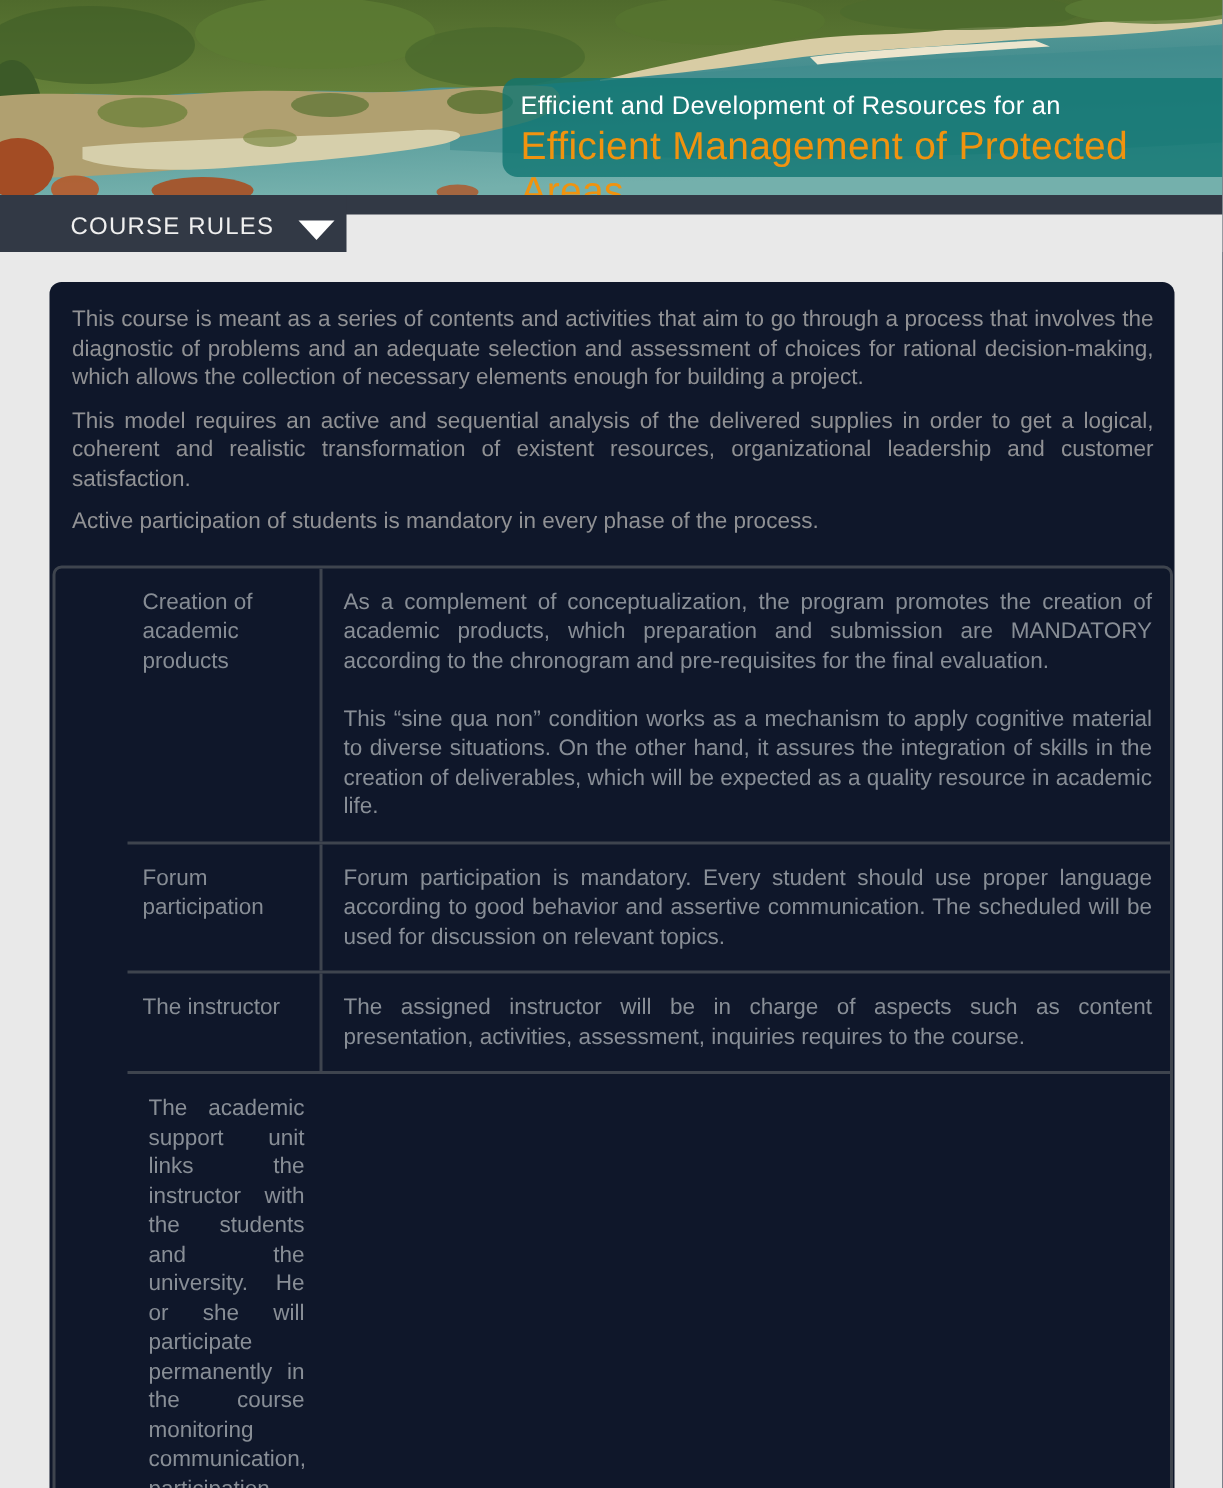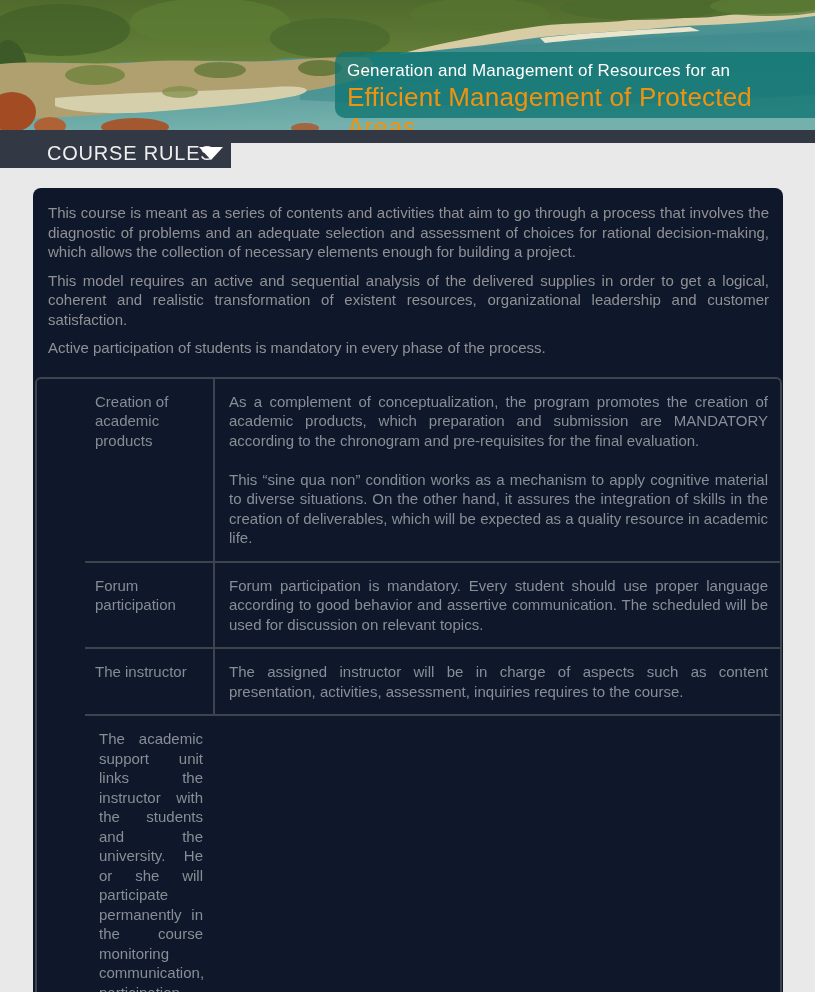--- a/index.html
+++ b/index.html
@@ -65,21 +65,21 @@
     height: 38px;
     background: #323945;
     cursor: pointer;
   }
   .nav-tab-label {
     position: absolute;
     left: 47px;
     top: 50%;
     transform: translateY(-32%);
     color: #efefef;
-    font-size: 20px;
+    font-size: 16px;
     letter-spacing: 0.8px;
   }
   .caret-down {
     position: absolute;
     left: 199px;
     top: 17px;
     width: 0;
     height: 0;
     border-left: 12px solid transparent;
     border-right: 12px solid transparent;
@@ -190,21 +190,21 @@
     <ellipse cx="220" cy="70" rx="26" ry="8" fill="#64783a" opacity="0.8"></ellipse>
     <ellipse cx="320" cy="68" rx="22" ry="8" fill="#58702f" opacity="0.8"></ellipse>
     <ellipse cx="180" cy="92" rx="18" ry="6" fill="#7d8a46" opacity="0.7"></ellipse>
     <ellipse cx="12" cy="112" rx="24" ry="20" fill="#a34c24"></ellipse>
     <ellipse cx="50" cy="126" rx="16" ry="9" fill="#b75a2a" opacity="0.9"></ellipse>
     <ellipse cx="135" cy="127" rx="34" ry="9" fill="#a94f22" opacity="0.9"></ellipse>
     <ellipse cx="305" cy="128" rx="14" ry="5" fill="#b05426" opacity="0.8"></ellipse>
   </svg>
 
   <div class="title-banner">
-    <div class="banner-line1">Generation and Management of Resources for an</div>
+    <div class="banner-line1">Efficient and Development of Resources for an</div>
     <div class="banner-line2">Efficient Management of Protected Areas</div>
   </div>
 </div>
 
 <div class="nav">
   <div class="nav-strip"></div>
   <div class="nav-tab">
     <span class="nav-tab-label">COURSE RULES</span>
     <span class="caret-down"></span>
   </div>

